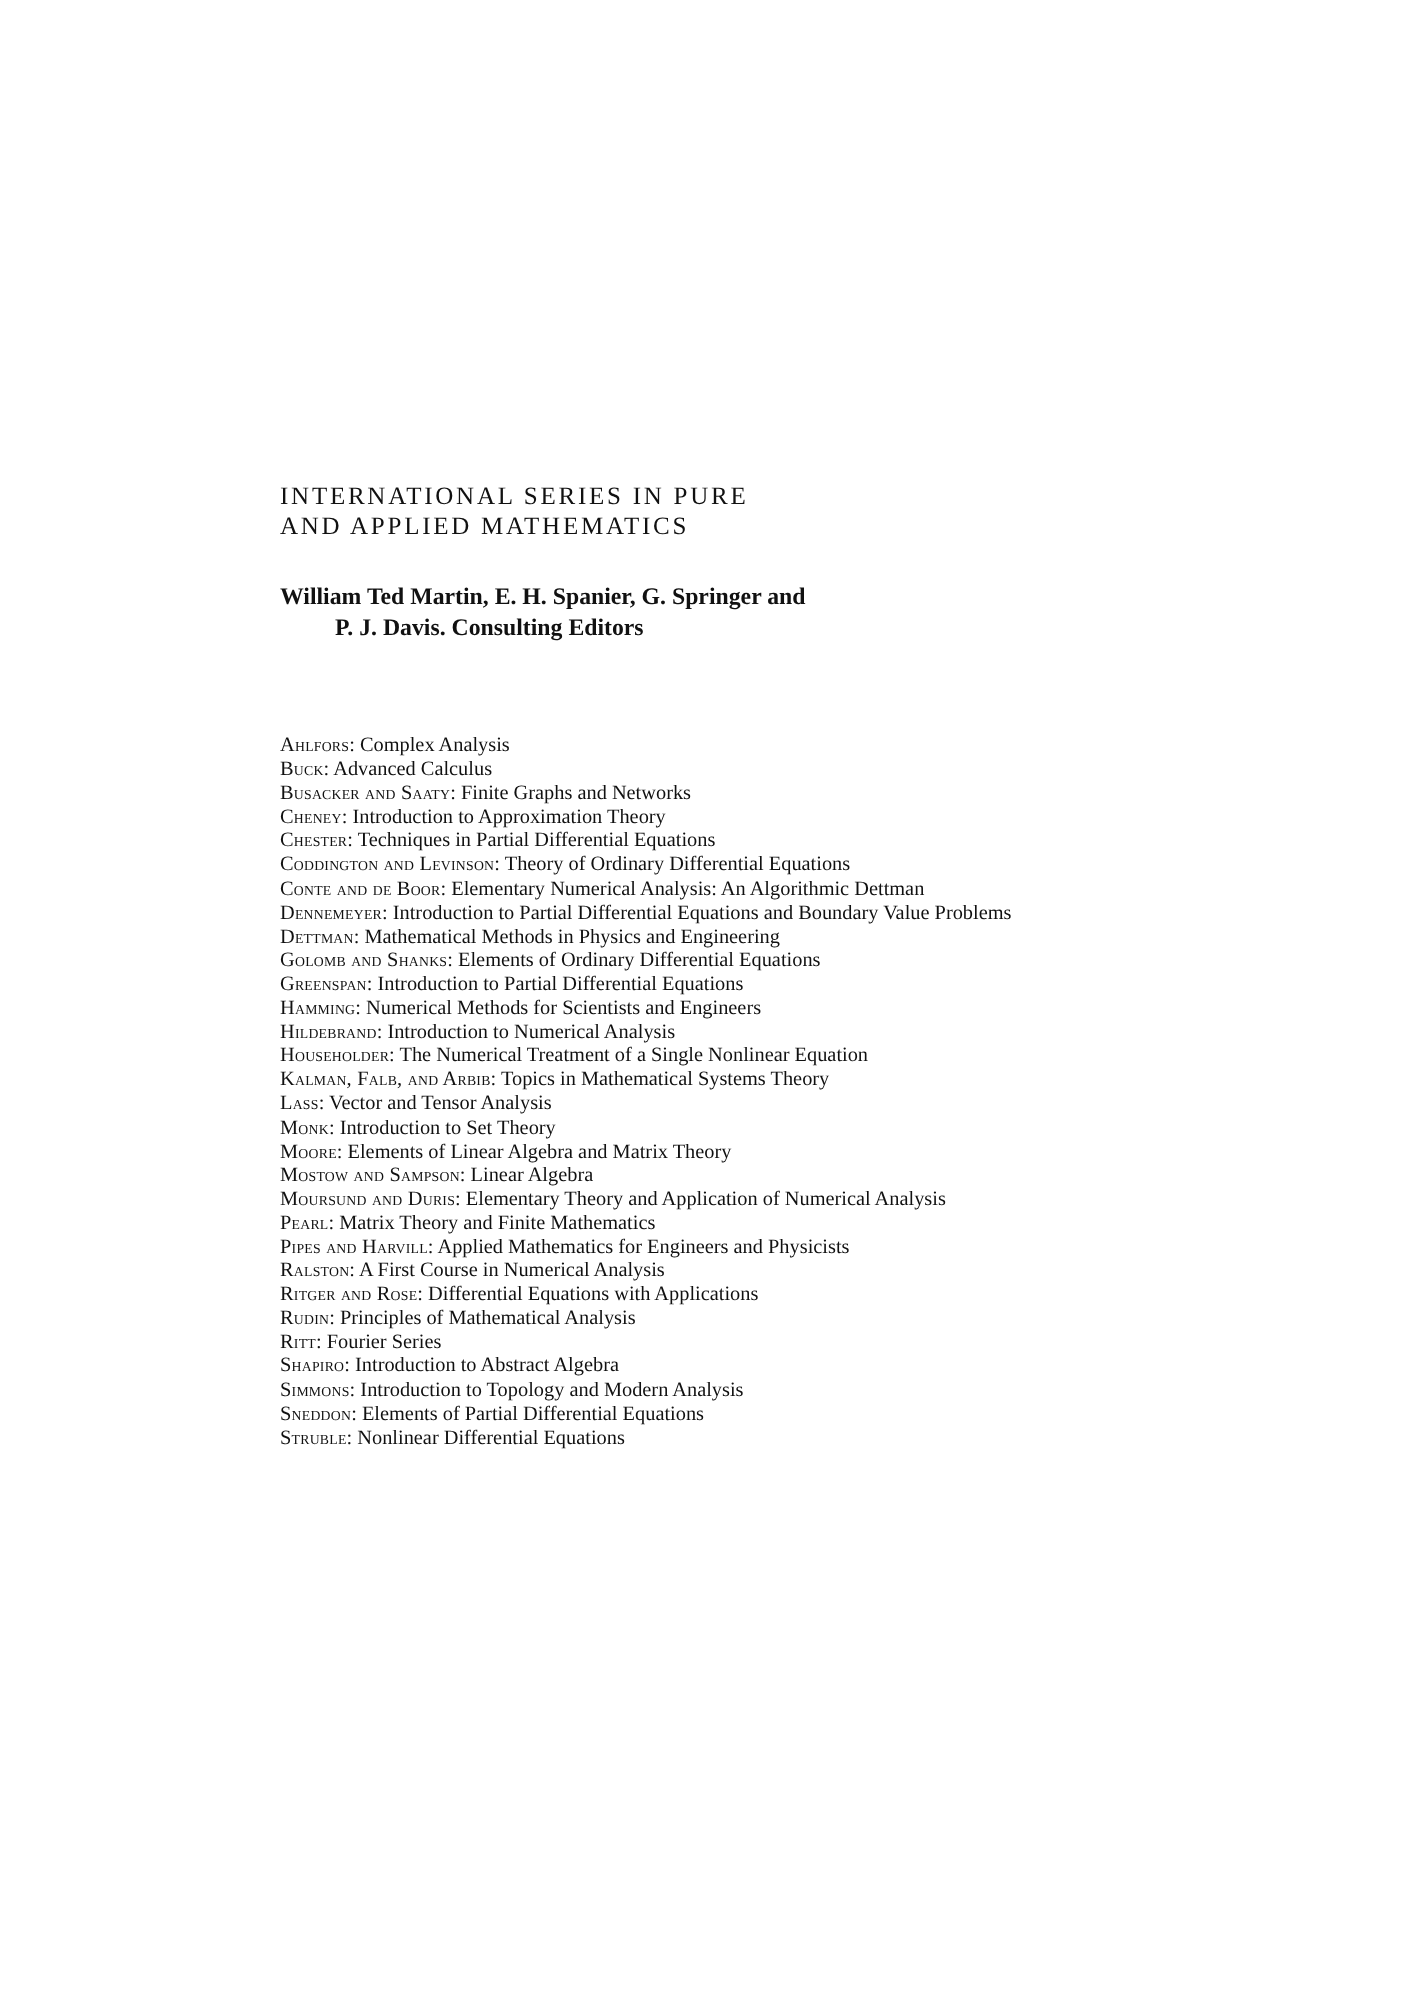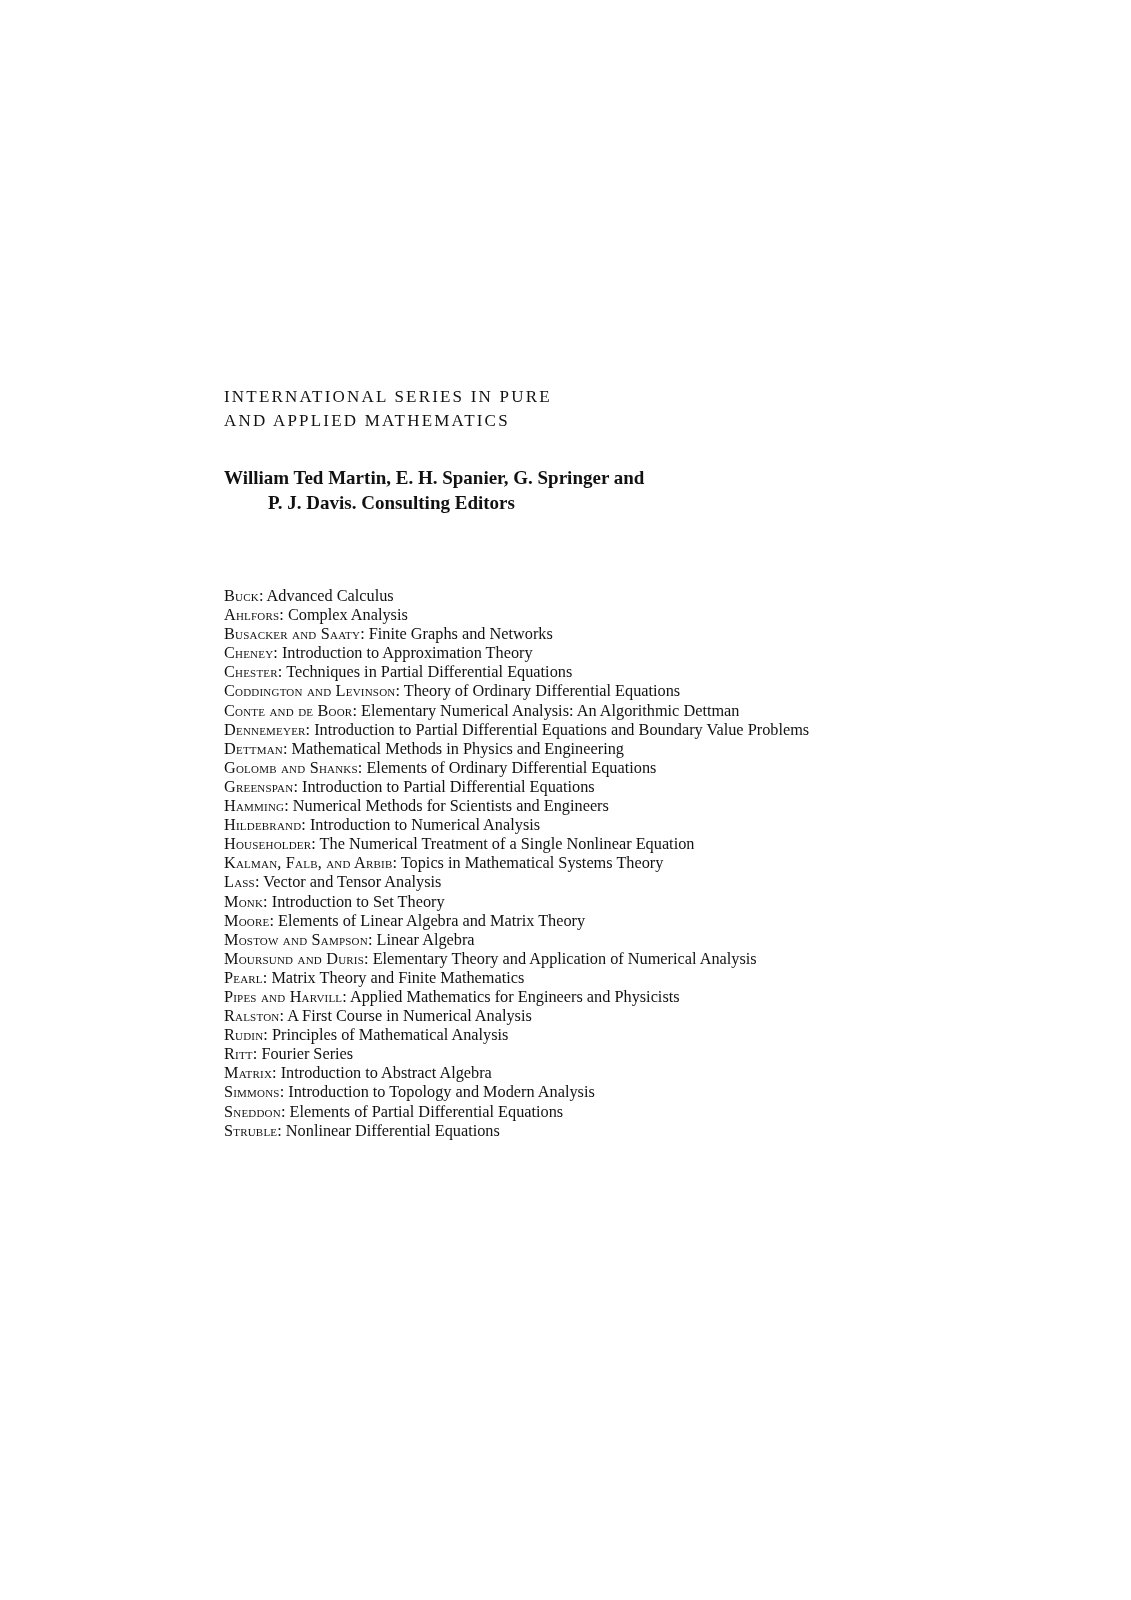--- a/index.html
+++ b/index.html
@@ -1,17 +1,17 @@
 <!DOCTYPE html>
 <html><head>
 <meta charset="utf-8">
 <style>
   html, body { margin: 0; padding: 0; background: #ffffff; }
   body { width: 1131px; height: 1600px; position: relative; overflow: hidden; color: #111111; font-family: "Liberation Serif", "DejaVu Serif", serif; }
-  .series-title { position: absolute; left: 224px; top: 385px; margin: 0; font-family: "Liberation Serif", serif; font-weight: normal; font-size: 17px; letter-spacing: 2.2px; line-height: 24px; }
+  .series-title { position: absolute; left: 224px; top: 385px; margin: 0; font-family: "Liberation Serif", serif; font-weight: normal; font-size: 20px; letter-spacing: 2.2px; line-height: 24px; }
   .series-title span { display: block; }
   .editors { position: absolute; left: 224px; top: 465px; font-family: "Liberation Serif", serif; font-weight: bold; font-size: 19px; line-height: 25px; }
   .editors .line2 { display: block; padding-left: 44px; }
   .book-list { position: absolute; left: 224px; top: 586px; width: 620px; list-style: none; margin: 0; padding: 0; font-size: 16.3px; line-height: 19.1px; }
   .book-list li { margin: 0; padding: 0 0 0 110px; text-indent: -110px; }
   .author { font-variant: small-caps; letter-spacing: 0.2px; }
   .justify { text-align: justify; text-align-last: left; }
 </style>
 </head>
 <body>
@@ -20,22 +20,22 @@
   <span>INTERNATIONAL SERIES IN PURE</span>
   <span>AND APPLIED MATHEMATICS</span>
 </h1>
 
 <div class="editors">
   <span>William Ted Martin, E. H. Spanier, G. Springer and</span>
   <span class="line2">P. J. Davis. Consulting Editors</span>
 </div>
 
 <ul class="book-list">
+  <li><span class="author">Ahlfors</span>: <span>Complex Analysis</span></li>
   <li><span class="author">Buck</span>: <span>Advanced Calculus</span></li>
-  <li><span class="author">Ahlfors</span>: <span>Complex Analysis</span></li>
   <li><span class="author">Busacker and Saaty</span>: <span>Finite Graphs and Networks</span></li>
   <li><span class="author">Cheney</span>: <span>Introduction to Approximation Theory</span></li>
   <li><span class="author">Chester</span>: <span>Techniques in Partial Differential Equations</span></li>
   <li><span class="author">Coddington and Levinson</span>: <span>Theory of Ordinary Differential Equations</span></li>
   <li><span class="author">Conte and de Boor</span>: <span>Elementary Numerical Analysis: An Algorithmic Dettman</span></li>
   <li class="justify"><span class="author">Dennemeyer</span>: <span>Introduction to Partial Differential Equations and Boundary Value Problems</span></li>
   <li><span class="author">Dettman</span>: <span>Mathematical Methods in Physics and Engineering</span></li>
   <li><span class="author">Golomb and Shanks</span>: <span>Elements of Ordinary Differential Equations</span></li>
   <li><span class="author">Greenspan</span>: <span>Introduction to Partial Differential Equations</span></li>
   <li><span class="author">Hamming</span>: <span>Numerical Methods for Scientists and Engineers</span></li>
@@ -43,19 +43,20 @@
   <li><span class="author">Householder</span>: <span>The Numerical Treatment of a Single Nonlinear Equation</span></li>
   <li><span class="author">Kalman, Falb, and Arbib</span>: <span>Topics in Mathematical Systems Theory</span></li>
   <li><span class="author">Lass</span>: <span>Vector and Tensor Analysis</span></li>
   <li><span class="author">Monk</span>: <span>Introduction to Set Theory</span></li>
   <li><span class="author">Moore</span>: <span>Elements of Linear Algebra and Matrix Theory</span></li>
   <li><span class="author">Mostow and Sampson</span>: <span>Linear Algebra</span></li>
   <li><span class="author">Moursund and Duris</span>: <span>Elementary Theory and Application of Numerical Analysis</span></li>
   <li><span class="author">Pearl</span>: <span>Matrix Theory and Finite Mathematics</span></li>
   <li><span class="author">Pipes and Harvill</span>: <span>Applied Mathematics for Engineers and Physicists</span></li>
   <li><span class="author">Ralston</span>: <span>A First Course in Numerical Analysis</span></li>
+  <li><span class="author">Ritger and Rose</span>: <span>Differential Equations with Applications</span></li>
   <li><span class="author">Rudin</span>: <span>Principles of Mathematical Analysis</span></li>
   <li><span class="author">Ritt</span>: <span>Fourier Series</span></li>
-  <li><span class="author">Matrix</span>: <span>Introduction to Abstract Algebra</span></li>
+  <li><span class="author">Shapiro</span>: <span>Introduction to Abstract Algebra</span></li>
   <li><span class="author">Simmons</span>: <span>Introduction to Topology and Modern Analysis</span></li>
   <li><span class="author">Sneddon</span>: <span>Elements of Partial Differential Equations</span></li>
   <li><span class="author">Struble</span>: <span>Nonlinear Differential Equations</span></li>
 </ul>
 
 </body></html>

